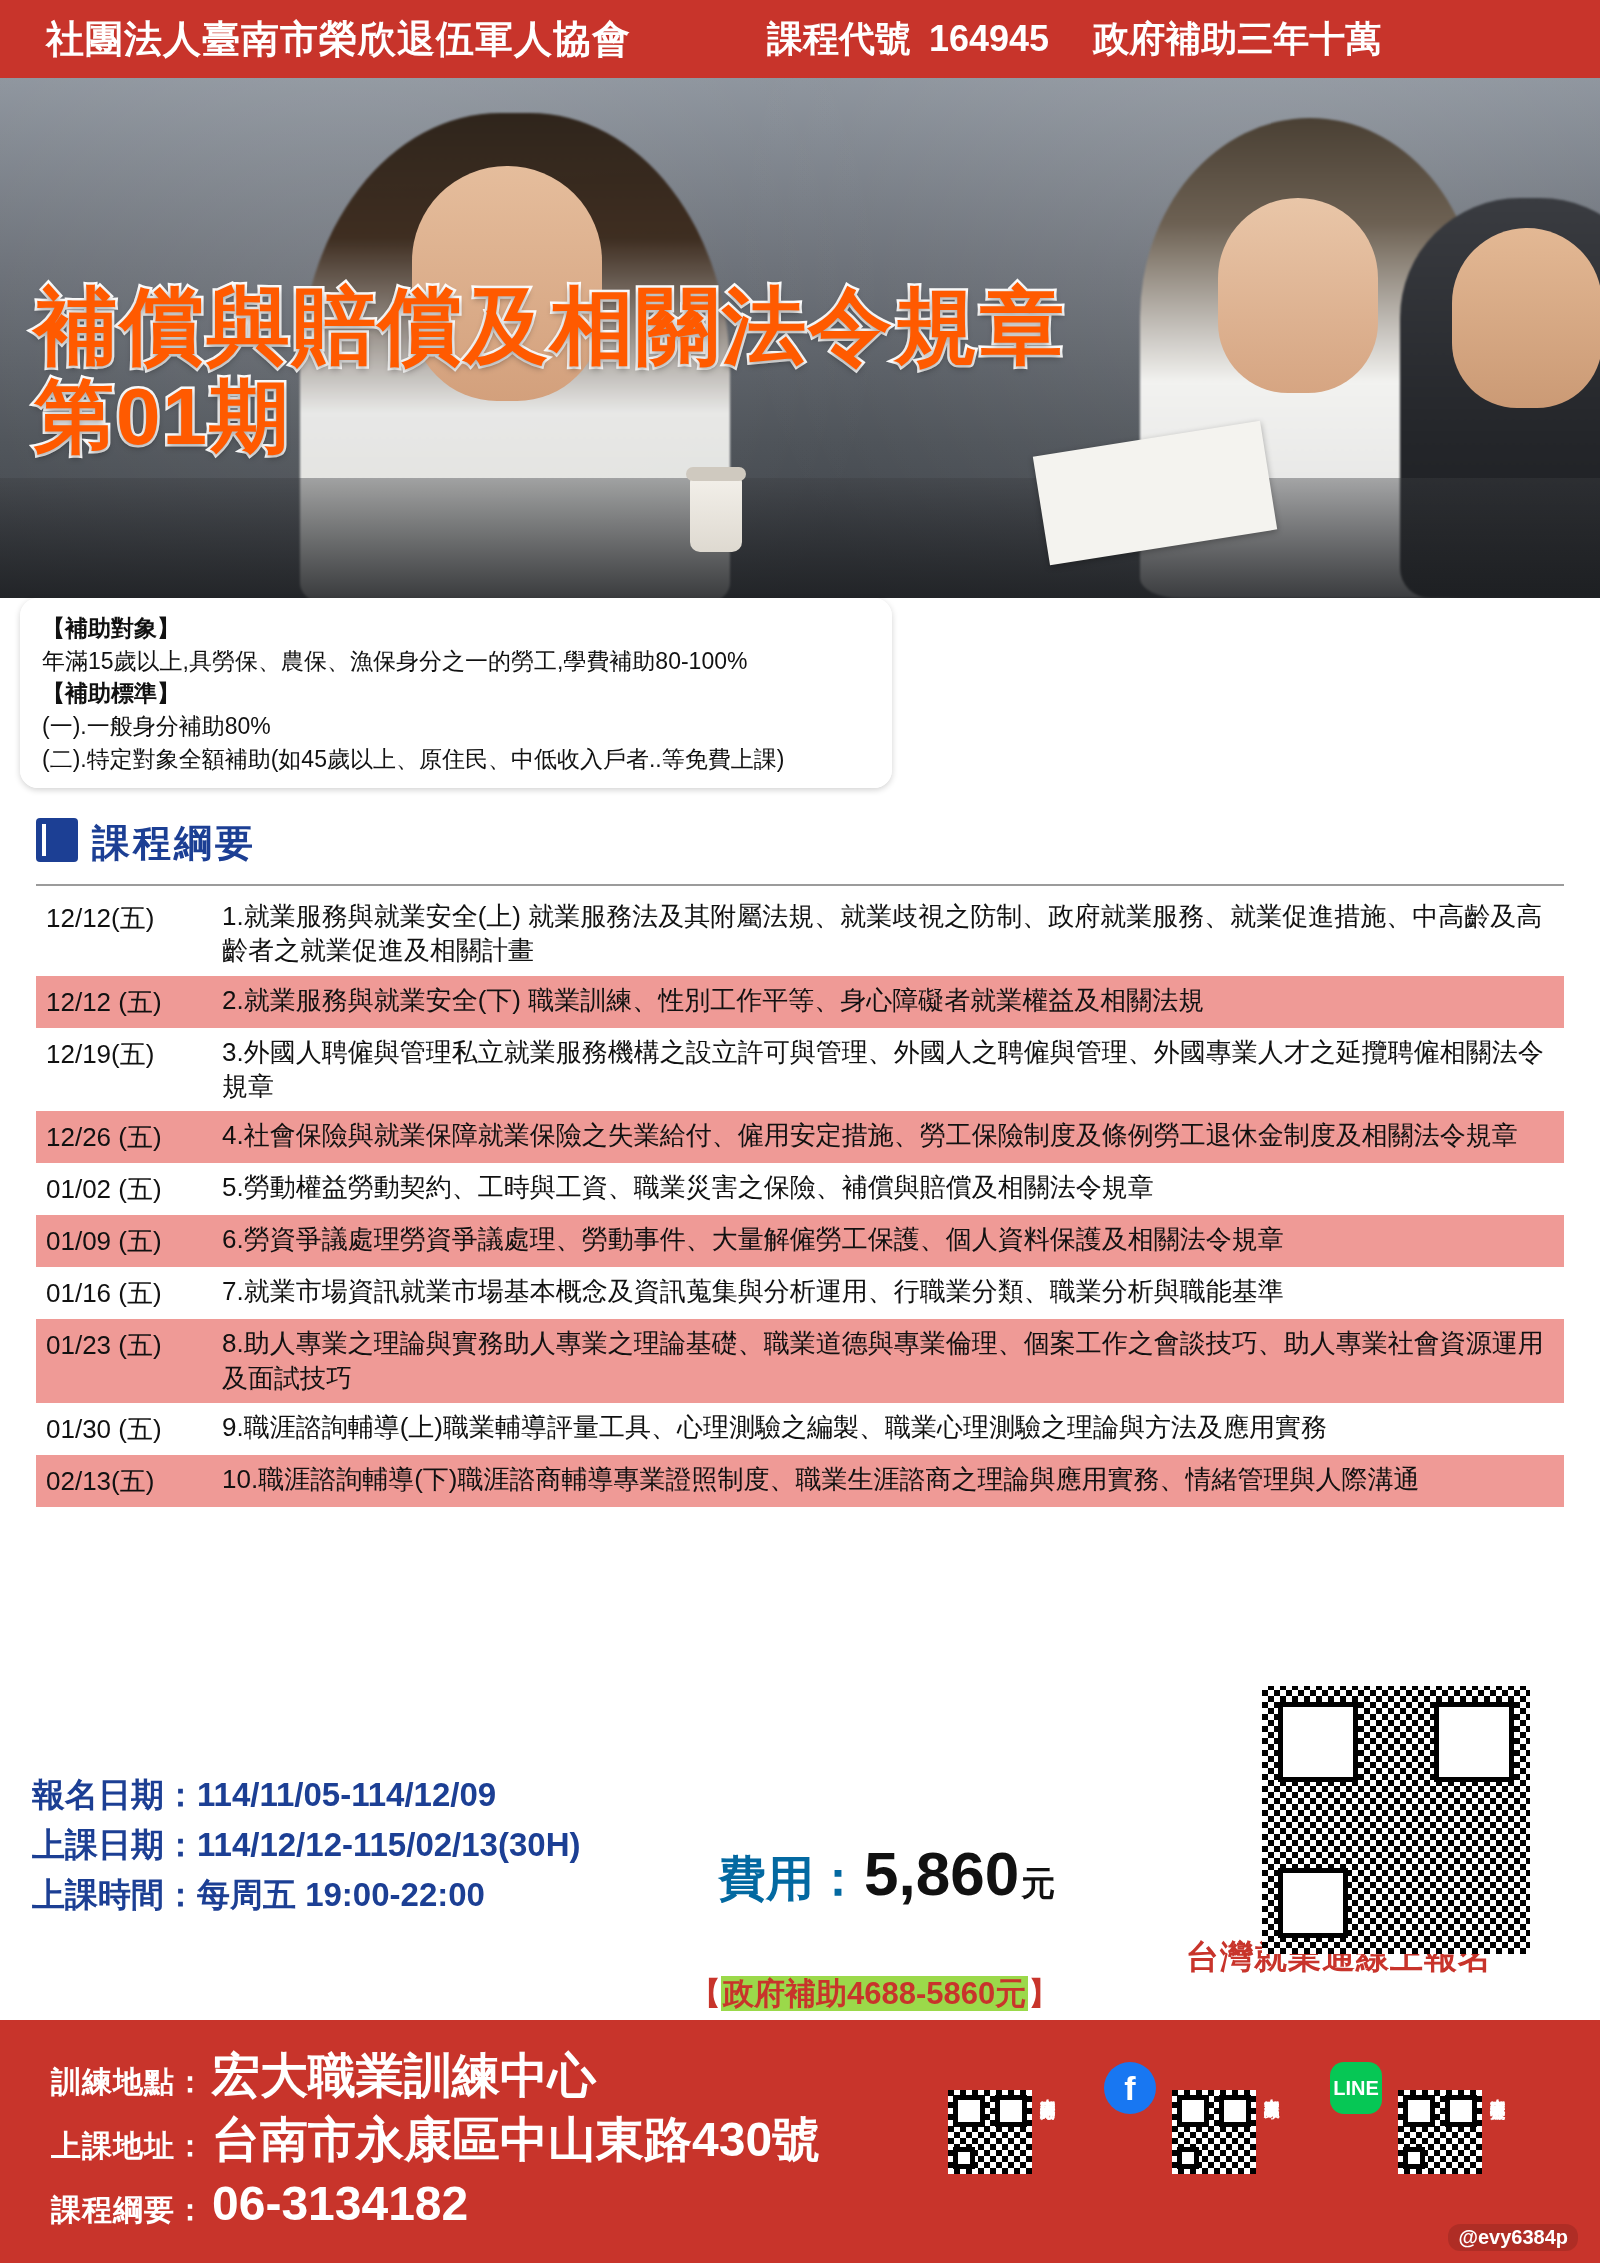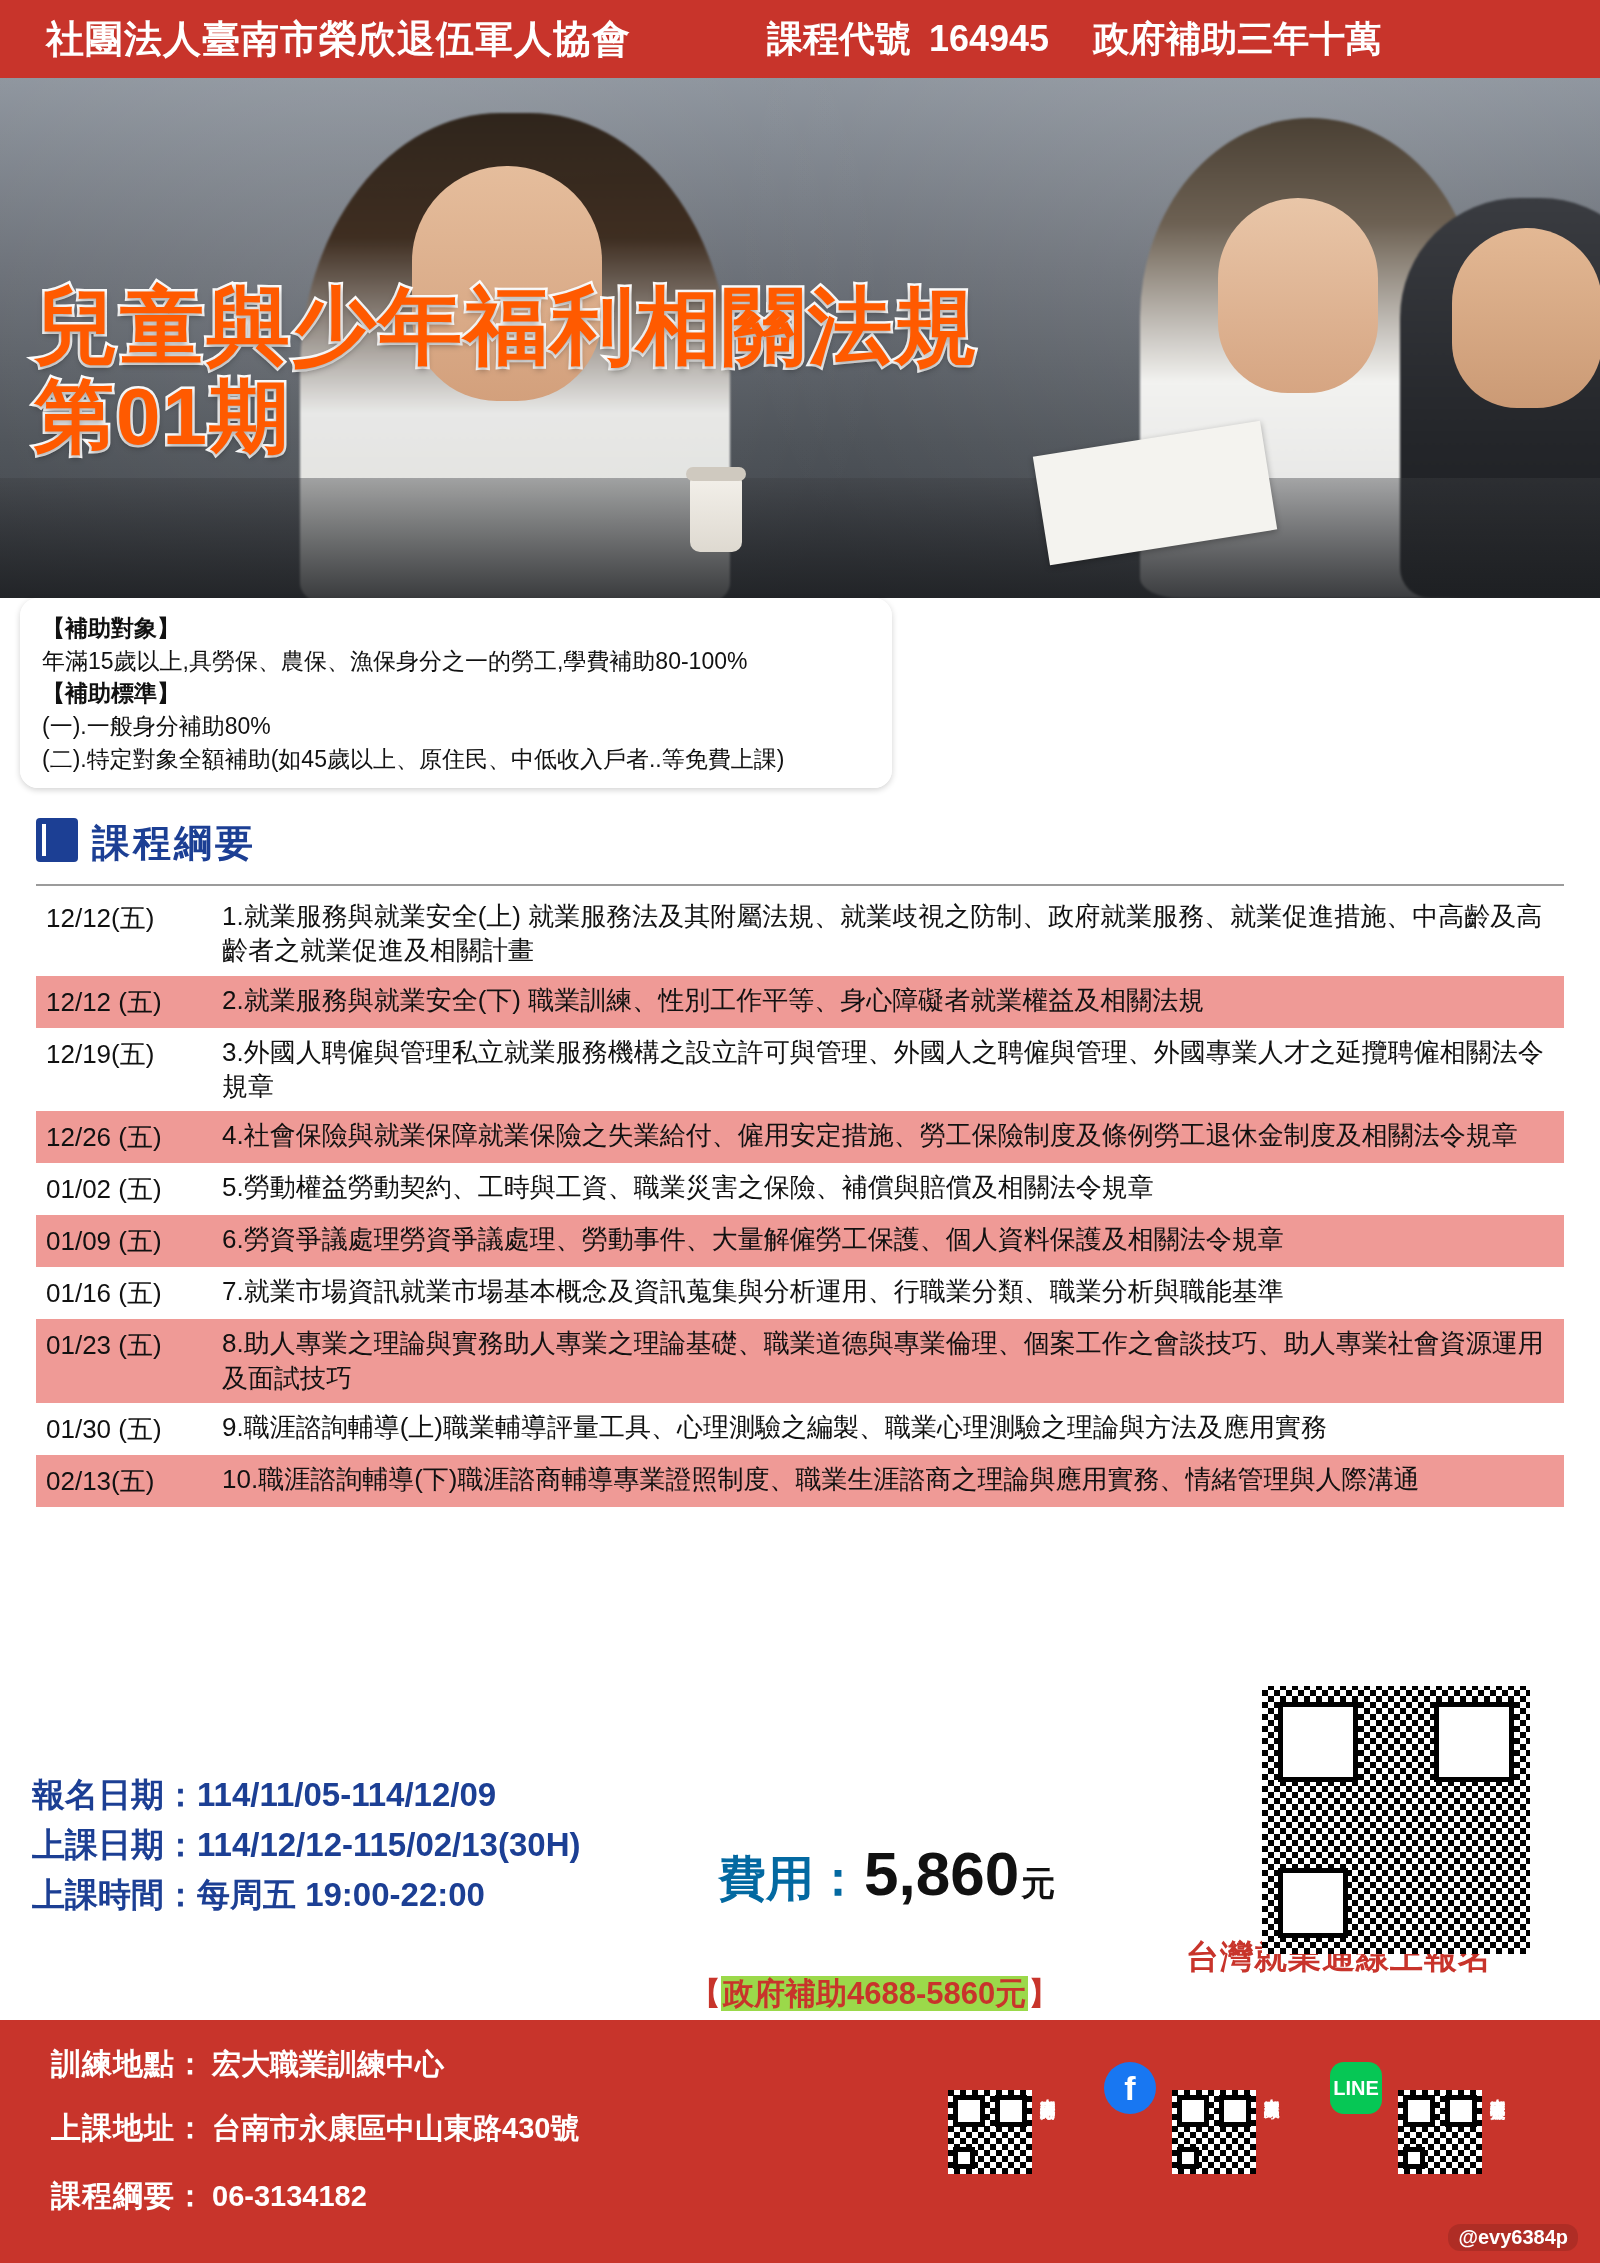--- a/index.html
+++ b/index.html
@@ -376,21 +376,21 @@
     color: #ffffff;
   }
   .bottombar .bl {
     position: absolute;
     left: 44px;
     display: flex;
     align-items: baseline;
     white-space: nowrap;
   }
   .bottombar .bl .k { font-size: 30px; font-weight: bold; letter-spacing: 1px; margin-left: 7px; }
-  .bottombar .bl .v { font-size: 29px; font-weight: bold; margin-left: 6px; }
+  .bottombar .bl .v { font-size: 48px; font-weight: bold; margin-left: 6px; }
   .b1 { top: 24px; }
   .b2 { top: 88px; }
   .b3 { top: 156px; }
 
   .qr-small {
     position: absolute;
     width: 84px; height: 84px;
   }
   .qr-lbl {
     position: absolute;
@@ -445,21 +445,21 @@
     <div class="p-mid"></div>
     <div class="p-mid-face"></div>
     <div class="p-right"></div>
     <div class="p-right-face"></div>
     <div class="desk"></div>
     <div class="cup"></div>
     <div class="paper"></div>
   </div>
 
   <div class="title-wrap">
-    <div class="big-title">兒童與少年福利相關法規</div>
+    <div class="big-title">補償與賠償及相關法令規章</div>
     <div class="sub-title">第01期</div>
   </div>
 
   <div class="infobox">
     <div class="line head">【補助對象】</div>
     <div class="line">年滿15歲以上,具勞保、農保、漁保身分之一的勞工,學費補助80-100%</div>
     <div class="line head">【補助標準】</div>
     <div class="line">(一).一般身分補助80%</div>
     <div class="line">(二).特定對象全額補助(如45歲以上、原住民、中低收入戶者..等免費上課)</div>
   </div>

